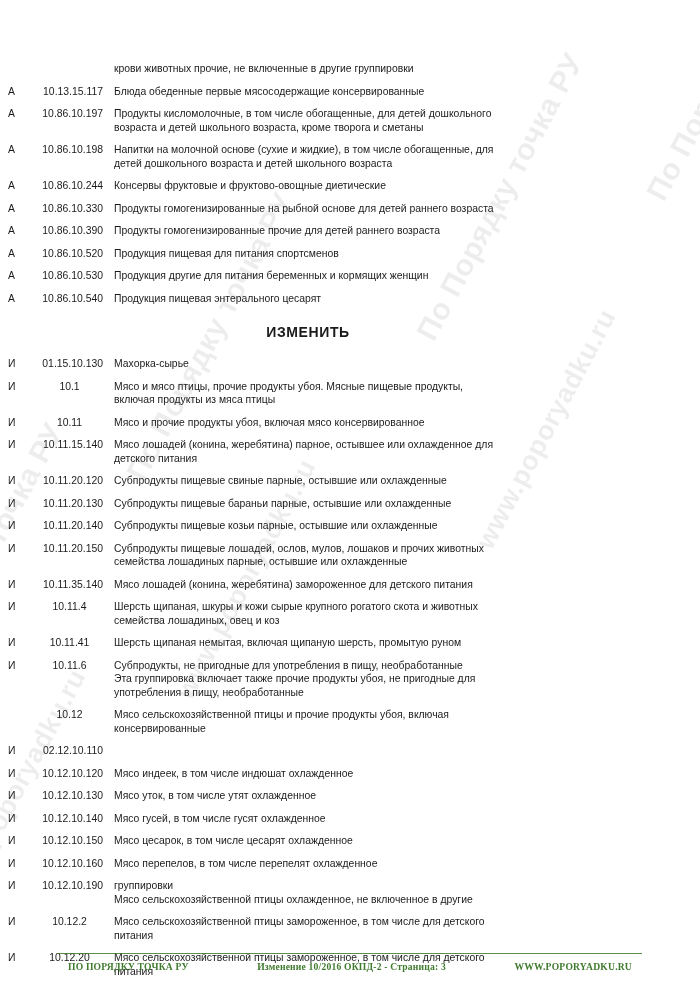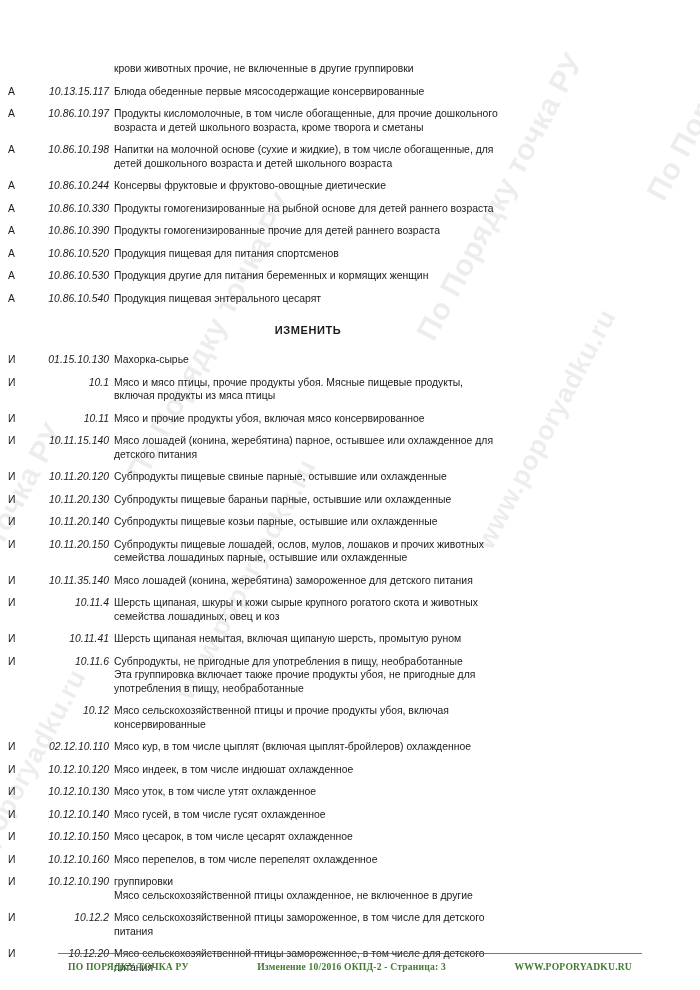--- a/index.html
+++ b/index.html
@@ -63,43 +63,42 @@
     font-size: 10.4px;
     line-height: 13.5px;
     padding-left: 8px;
     box-sizing: border-box;
   }
   .col-code {
     width: 78px;
     flex: 0 0 78px;
     font-size: 10.4px;
     line-height: 13.5px;
-    padding-right: 5px;
+    padding-right: 11px;
     box-sizing: border-box;
     white-space: nowrap;
-    font-style: italic;
   }
   .col-code.right { text-align: right; }
-  .col-code.left  { text-align: right; }
+  .col-code.left  { text-align: center; }
   .col-desc {
     flex: 1 1 auto;
     font-size: 10.4px;
     line-height: 13.5px;
     padding-right: 58px;
     box-sizing: border-box;
   }
   .col-desc .sub-line { display: block; }
 
   
   .row-continuation .col-mark,
   .row-continuation .col-code { visibility: hidden; }
 
   .section-heading {
     text-align: center;
-    font-size: 11px;
+    font-size: 14px;
     font-weight: 700;
     letter-spacing: 0.6px;
     margin: 19px 0 17px 0;
     padding-right: 60px;
   }
 
   
   #footer {
     position: absolute;
     left: 0;
@@ -156,21 +155,21 @@
           <div class="col-mark">А</div>
           <div class="col-code right">10.13.15.117</div>
           <div class="col-desc">
             <span class="sub-line">Блюда обеденные первые мясосодержащие консервированные</span>
           </div>
         </div>
         <div class="row">
           <div class="col-mark">А</div>
           <div class="col-code right">10.86.10.197</div>
           <div class="col-desc">
-            <span class="sub-line">Продукты кисломолочные, в том числе обогащенные, для прочие дошкольного</span>
+            <span class="sub-line">Продукты кисломолочные, в том числе обогащенные, для детей дошкольного</span>
             <span class="sub-line">возраста и детей школьного возраста, кроме творога и сметаны</span>
           </div>
         </div>
         <div class="row">
           <div class="col-mark">А</div>
           <div class="col-code right">10.86.10.198</div>
           <div class="col-desc">
             <span class="sub-line">Напитки на молочной основе (сухие и жидкие), в том числе обогащенные, для</span>
             <span class="sub-line">детей дошкольного возраста и детей школьного возраста</span>
           </div>
@@ -316,23 +315,20 @@
           <div class="col-mark"></div>
           <div class="col-code left">10.12</div>
           <div class="col-desc">
             <span class="sub-line">Мясо сельскохозяйственной птицы и прочие продукты убоя, включая</span>
             <span class="sub-line">консервированные</span>
           </div>
         </div>
         <div class="row">
           <div class="col-mark">И</div>
           <div class="col-code right">02.12.10.110</div>
-          <div class="col-desc">
-            <span class="sub-line">Мясо кур, в том числе цыплят (включая цыплят-бройлеров) охлажденное</span>
-          </div>
         </div>
         <div class="row">
           <div class="col-mark">И</div>
           <div class="col-code right">10.12.10.120</div>
           <div class="col-desc">
             <span class="sub-line">Мясо индеек, в том числе индюшат охлажденное</span>
           </div>
         </div>
         <div class="row">
           <div class="col-mark">И</div>

